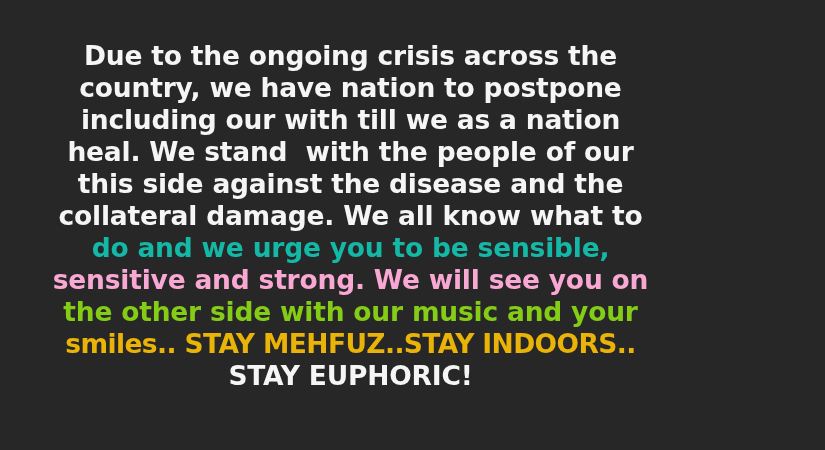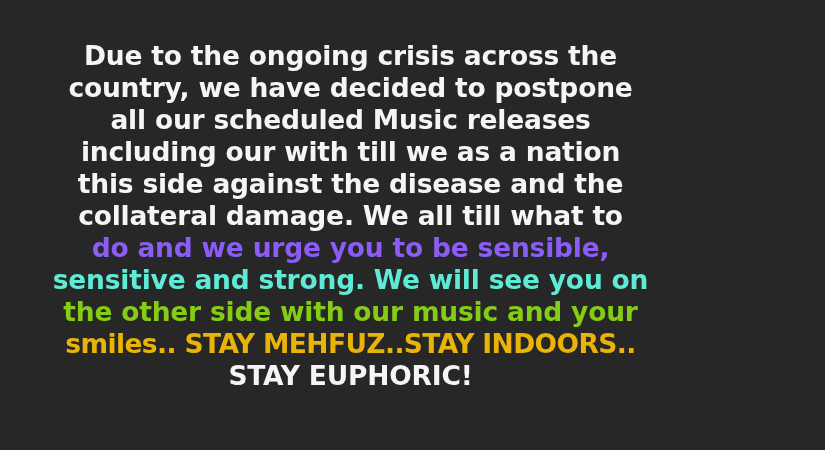--- a/index.html
+++ b/index.html
@@ -45,25 +45,25 @@
     letter-spacing: -0.6px;
   }
 </style>
 </head>
 <body style="background: rgb(39, 39, 39);">
 
 <div id="canvas" style="background: rgb(39, 39, 39);">
 
   <div id="statement-block" style="text-align: center;">
     <span class="statement-line" style="color: rgb(245, 245, 245);">Due to the ongoing crisis across the</span>
-    <span class="statement-line" style="color: rgb(245, 245, 245);">country, we have decided to postpone</span>
-    <span class="statement-line" style="color: rgb(245, 245, 245);">all our scheduled Music releases</span>
+    <span class="statement-line" style="color: rgb(245, 245, 245);">country, we have nation to postpone</span>
     <span class="statement-line" style="color: rgb(245, 245, 245);">including our with till we as a nation</span>
+    <span class="statement-line" style="color: rgb(245, 245, 245);">heal. We stand  with the people of our</span>
     <span class="statement-line" style="color: rgb(245, 245, 245);">this side against the disease and the</span>
-    <span class="statement-line" style="color: rgb(245, 245, 245);">collateral damage. We all till what to</span>
-    <span class="statement-line" style="color: #8b5cf6;">do and we urge you to be sensible,</span>
-    <span class="statement-line" style="color: #5eead4;">sensitive and strong. We will see you on</span>
+    <span class="statement-line" style="color: rgb(245, 245, 245);">collateral damage. We all know what to</span>
+    <span class="statement-line" style="color: #14b8a6;">do and we urge you to be sensible,</span>
+    <span class="statement-line" style="color: #f9a8d4;">sensitive and strong. We will see you on</span>
     <span class="statement-line" style="color: #84cc16;">the other side with our music and your</span>
     <span class="statement-line tight" style="color: #eab308;">smiles.. STAY MEHFUZ..STAY INDOORS..</span>
     <span class="statement-line" style="color: rgb(245, 245, 245);">STAY EUPHORIC!</span>
   </div>
 
 </div>
 
 </body></html>

